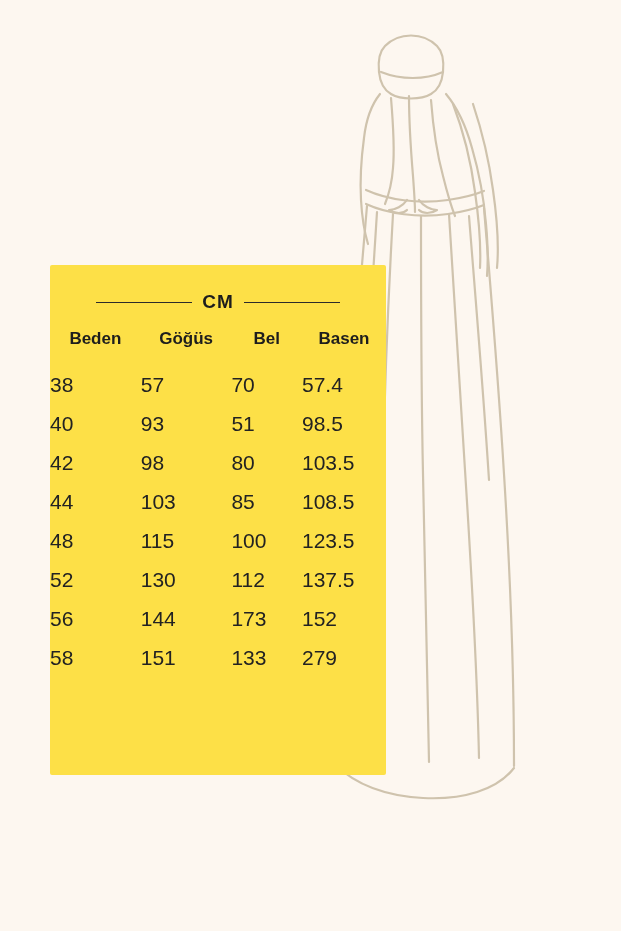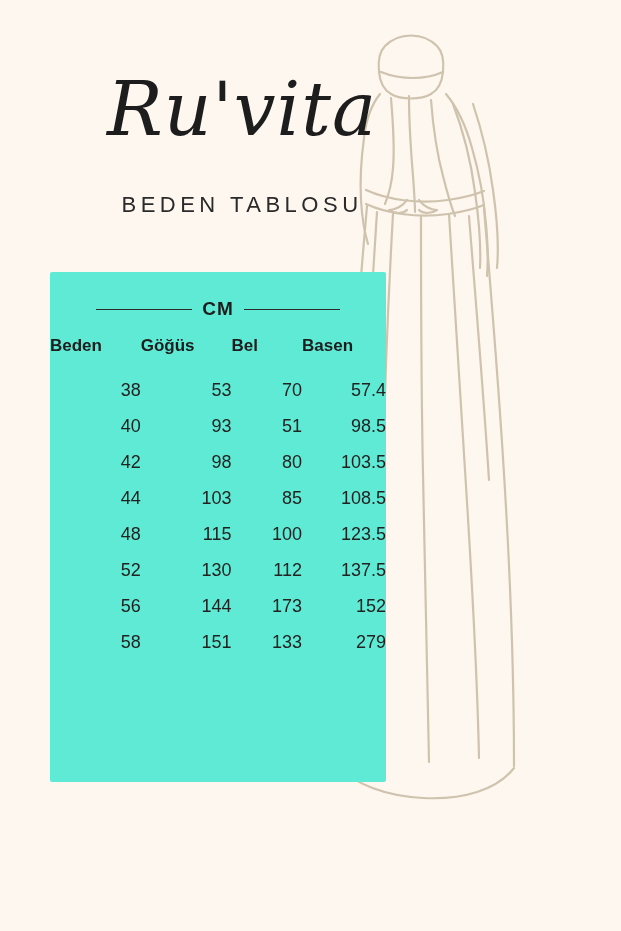--- a/index.html
+++ b/index.html
@@ -51,24 +51,24 @@
     font-size: 22px;
     letter-spacing: 4.5px;
     color: #2a2a2a;
     font-weight: 500;
   }
 
   
   .card {
     position: absolute;
     left: 50px;
-    top: 272px;
+    top: 265px;
     width: 336px;
     height: 510px;
-    background: #5eead4;
+    background: #fde047;
     border-radius: 2px;
   }
 
   .cm-row {
     display: flex;
     align-items: center;
     justify-content: center;
     gap: 10px;
     padding: 26px 46px 0 46px;
   }
@@ -87,30 +87,30 @@
   table.size-table {
     width: 100%;
     border-collapse: collapse;
     margin-top: 16px;
   }
   table.size-table th {
     font-size: 17px;
     font-weight: 700;
     color: #1d1d1d;
     padding-bottom: 16px;
-    text-align: left;
+    text-align: center;
   }
   table.size-table th.c0 { width: 27%; }
   table.size-table th.c1 { width: 27%; }
   table.size-table th.c2 { width: 21%; }
   table.size-table th.c3 { width: 25%; }
   table.size-table td {
-    font-size: 18px;
+    font-size: 21px;
     color: #222;
-    text-align: right;
+    text-align: left;
     padding: 7.5px 0;
   }
 </style>
 </head>
 <body>
 
 <div class="page">
 
   <svg class="dress-art" viewBox="0 0 260 880" fill="none" xmlns="http://www.w3.org/2000/svg">
     <g stroke="#cfc3ad" stroke-width="2.2" fill="none" stroke-linejoin="round" stroke-linecap="round">
@@ -140,43 +140,41 @@
       <path d="M4 748c18 18 48 30 86 32 40 2 74-8 91-30"></path>
 
       <path d="M60 196c-4 70-8 160-10 254-2 96-2 200 0 296"></path>
       <path d="M88 198c0 72 0 164 2 258 2 94 4 192 6 288"></path>
       <path d="M116 196c4 72 10 162 16 256 6 94 12 194 14 288"></path>
       <path d="M136 198c6 76 14 170 20 264"></path>
       <path d="M44 194c-4 64-10 150-14 242"></path>
     </g>
   </svg>
 
-  <div class="brand">Ru'vita</div>
-  <div class="subtitle">BEDEN TABLOSU</div>
 
   <div class="card">
     <div class="cm-row">
       <span class="cm-line"></span>
       <span class="cm-label">CM</span>
       <span class="cm-line"></span>
     </div>
 
     <table class="size-table">
       <thead>
         <tr>
           <th class="c0">Beden</th>
           <th class="c1">Göğüs</th>
           <th class="c2">Bel</th>
           <th class="c3">Basen</th>
         </tr>
       </thead>
       <tbody>
         <tr>
           <td>38</td>
-          <td>53</td>
+          <td>57</td>
           <td>70</td>
           <td>57.4</td>
         </tr>
         <tr>
           <td>40</td>
           <td>93</td>
           <td>51</td>
           <td>98.5</td>
         </tr>
         <tr>

